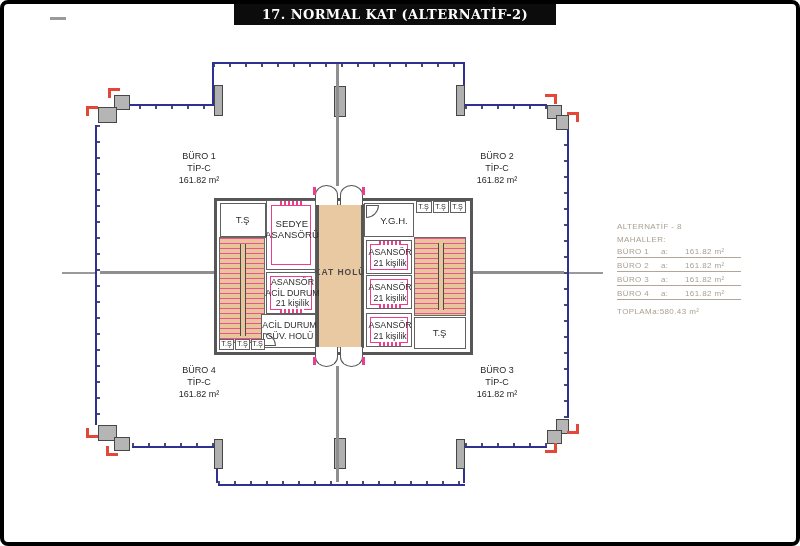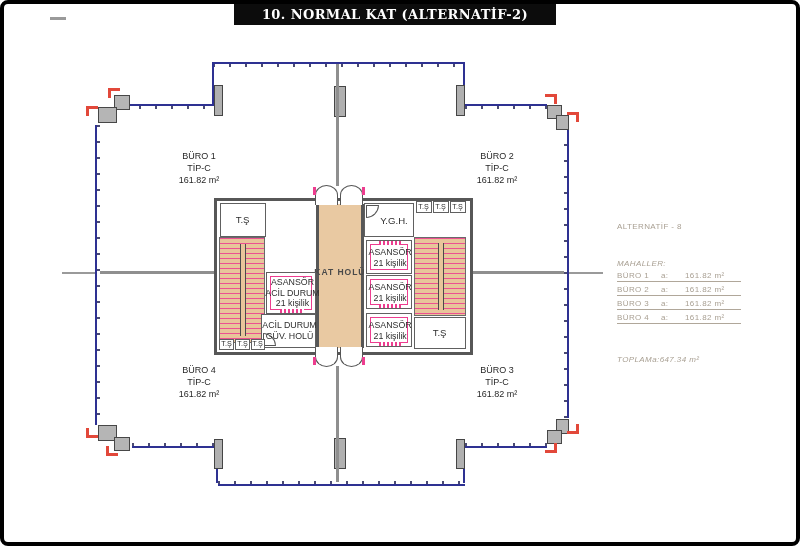--- a/index.html
+++ b/index.html
@@ -58,28 +58,28 @@
   .office .tw{font-size:9px;line-height:1.3;color:#282828;}
   .s60{transform:scale(.60);}
   .s55{transform:scale(.55);}
   .s45{transform:scale(.45);}
   .hallt{font-size:9px;font-weight:bold;letter-spacing:1px;color:#4a4a4a;transform:scale(.95);}
   
   .legend{position:absolute;left:617px;top:222px;width:132px;color:#a89f92;font-size:8px;letter-spacing:.4px;}
   .lg-row{display:flex;border-bottom:1px solid #b0a79a;padding:3px 0 1px 0;width:124px;}
   .lg-row .n{width:44px;}
   .lg-row .k{width:24px;}
-  .lg-plain{display:flex;width:124px;padding:3px 0 1px 0;align-items:center;} .mt10{margin-top:28px;font-style:italic;}
+  .lg-plain{display:flex;width:124px;padding:3px 0 1px 0;align-items:center;} .mt10{margin-top:4px;}
 </style>
 </head>
 <body>
 
 <div class="frame"></div>
 <div class="banner">
-  <span>10. NORMAL KAT (ALTERNATİF-2)</span>
+  <span>17. NORMAL KAT (ALTERNATİF-2)</span>
 </div>
 <div class="artifact"></div>
 
 <div class="abs" id="plan" style="left:0;top:0;width:800px;height:546px;">
 
   <div class="abs fh-t" style="left:213px;top:62px;width:252px;"></div>
   <div class="abs fstub" style="left:212px;top:62px;width:2px;height:44px;"></div>
   <div class="abs fstub" style="left:463px;top:62px;width:2px;height:44px;"></div>
   <div class="abs fh-t" style="left:123px;top:104px;width:90px;"></div>
   <div class="abs fh-t" style="left:465px;top:104px;width:82px;"></div>
@@ -137,20 +137,30 @@
   <div class="abs lblc" style="left:310px;top:262px;width:60px;height:20px;">
     <span class="hallt">KAT HOLÜ</span>
   </div>
 
   <div class="abs room lblc" style="left:220px;top:203px;width:46px;height:34px;">
     <div class="tw s60">
         <span>T.Ş</span>
       </div>
   </div>
 
+  <div class="abs room" style="left:266px;top:200px;width:50px;height:70px;">
+    <div class="pinkin"></div>
+    <div class="phatch" style="left:13px;top:0;width:24px;"></div>
+    <div class="lblc abs" style="left:0;top:14px;width:50px;height:30px;">
+      <div class="tw s60">
+        <span>SEDYE</span>
+        <span>ASANSÖRÜ</span>
+      </div>
+    </div>
+  </div>
 
   <div class="abs stairs" style="left:219px;top:237px;width:46px;height:106px;">
     <div class="rail"></div>
   </div>
 
   <div class="abs room" style="left:266px;top:272px;width:50px;height:42px;">
     <div class="pinkin" style="inset:3px;"></div>
     <div class="lblc abs" style="left:0;top:3px;width:50px;height:34px;">
       <div class="tw s55">
         <span>ASANSÖR</span>
@@ -303,15 +313,15 @@
     <span class="v">161.82 m²</span>
   </div>
   <div class="lg-row">
     <span class="n">BÜRO 4</span>
     <span class="k">a:</span>
     <span class="v">161.82 m²</span>
   </div>
   <div class="lg-plain mt10">
     <span class="n">TOPLAM</span>
     <span class="k">a:</span>
-    <span class="v">647.34 m²</span>
+    <span class="v">580.43 m²</span>
   </div>
 </div>
 
 </body></html>

